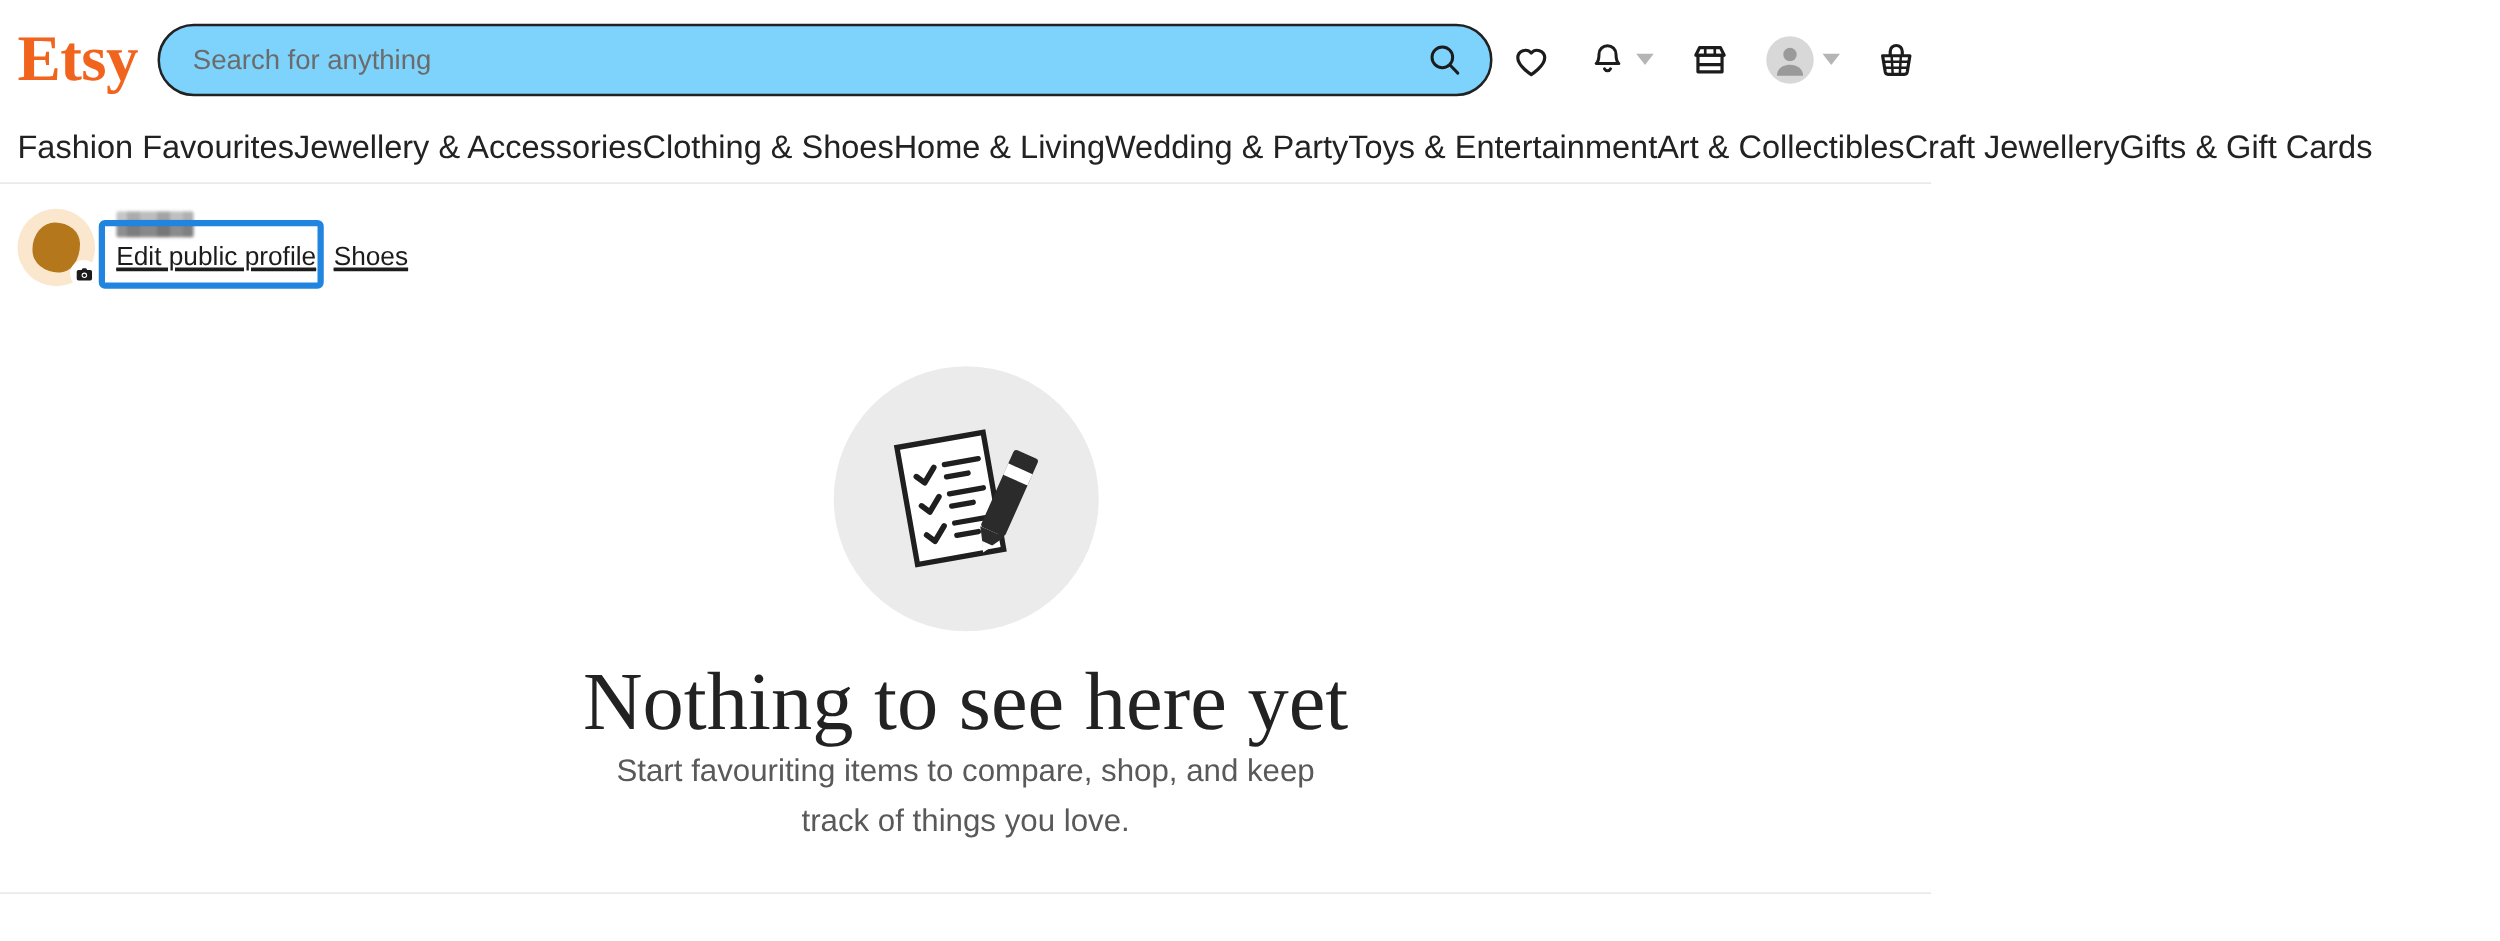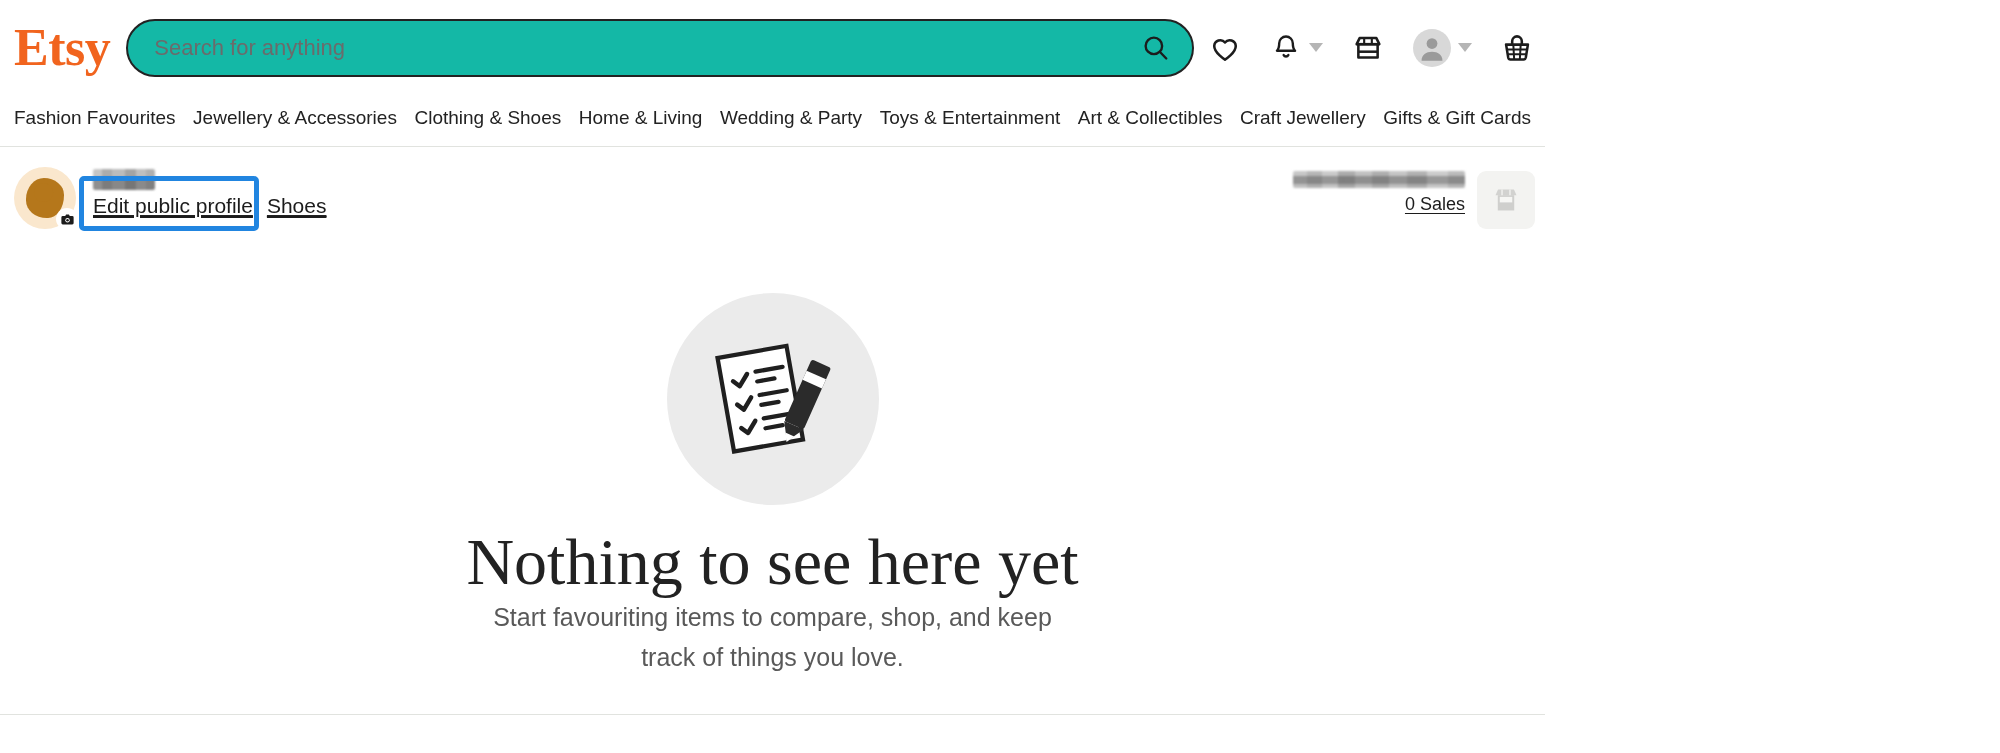--- a/index.html
+++ b/index.html
@@ -51,21 +51,21 @@
     flex: 0 0 auto;
     width: 1068px;
     height: 58px;
   }
   .search-input {
     width: 100%;
     height: 58px;
     box-sizing: border-box;
     border: 2px solid #222222;
     border-radius: 32px;
-    background: #14b8a6;
+    background: #7dd3fc;
     font-family: "Liberation Sans", sans-serif;
     font-size: 22px;
     color: #3a3a3a;
     padding: 0 70px 0 26px;
     outline: none;
   }
   .search-input::placeholder {
     color: #6b6b6b;
     opacity: 1;
   }
@@ -133,21 +133,21 @@
   .nav {
     height: 52px;
     display: flex;
     align-items: center;
     justify-content: space-between;
     padding: 0 14px 6px 14px;
     box-sizing: border-box;
     border-bottom: 1px solid #e1e3df;
   }
   .nav-item {
-    font-size: 19px;
+    font-size: 26px;
     color: #222222;
     text-decoration: none;
     white-space: nowrap;
     cursor: pointer;
   }
 
   
   .profile-row {
     position: relative;
     height: 108px;
@@ -439,34 +439,20 @@
 
       <div class="profile-meta">
         <div class="blur-name"></div>
         <div class="links-row">
           <div class="focus-ring"></div>
           <a class="profile-link">Edit public profile</a>
           <a class="profile-link">Shoes</a>
         </div>
       </div>
 
-      <div class="shop-side">
-        <div class="shop-text">
-          <div class="blur-shop"></div>
-          <a class="sales-link">0 Sales</a>
-        </div>
-        <div class="shop-thumb">
-          <svg width="34" height="34" viewBox="0 0 24 24">
-            <path d="M4.6 8.6 6.4 4.6h11.2l1.8 4z" fill="#d2d2d0"></path>
-            <path d="M6.2 8.6h11.6v10.8H6.2z" fill="#cfcfcd"></path>
-            <path d="M7.6 9.8h8.8v3.9H7.6z" fill="#f6f6f4"></path>
-            <path d="M9.2 4.6v4M14.8 4.6v4" stroke="#eeeeec" stroke-width="1.1"></path>
-          </svg>
-        </div>
-      </div>
     </div>
 
     <div class="empty-state">
       <div class="empty-circle">
         <svg width="150" height="150" viewBox="0 0 120 120">
           <g transform="rotate(-10 60 60)">
             <rect x="22" y="20" width="56" height="76" fill="#ffffff" stroke="#1f1f1f" stroke-width="3.4"></rect>
             <path d="M31 40.5l4.6 4.8 7.4-8.6" fill="none" stroke="#1f1f1f" stroke-width="3.6" stroke-linecap="round" stroke-linejoin="round"></path>
             <path d="M31 59.5l4.6 4.8 7.4-8.6" fill="none" stroke="#1f1f1f" stroke-width="3.6" stroke-linecap="round" stroke-linejoin="round"></path>
             <path d="M31 78.5l4.6 4.8 7.4-8.6" fill="none" stroke="#1f1f1f" stroke-width="3.6" stroke-linecap="round" stroke-linejoin="round"></path>

